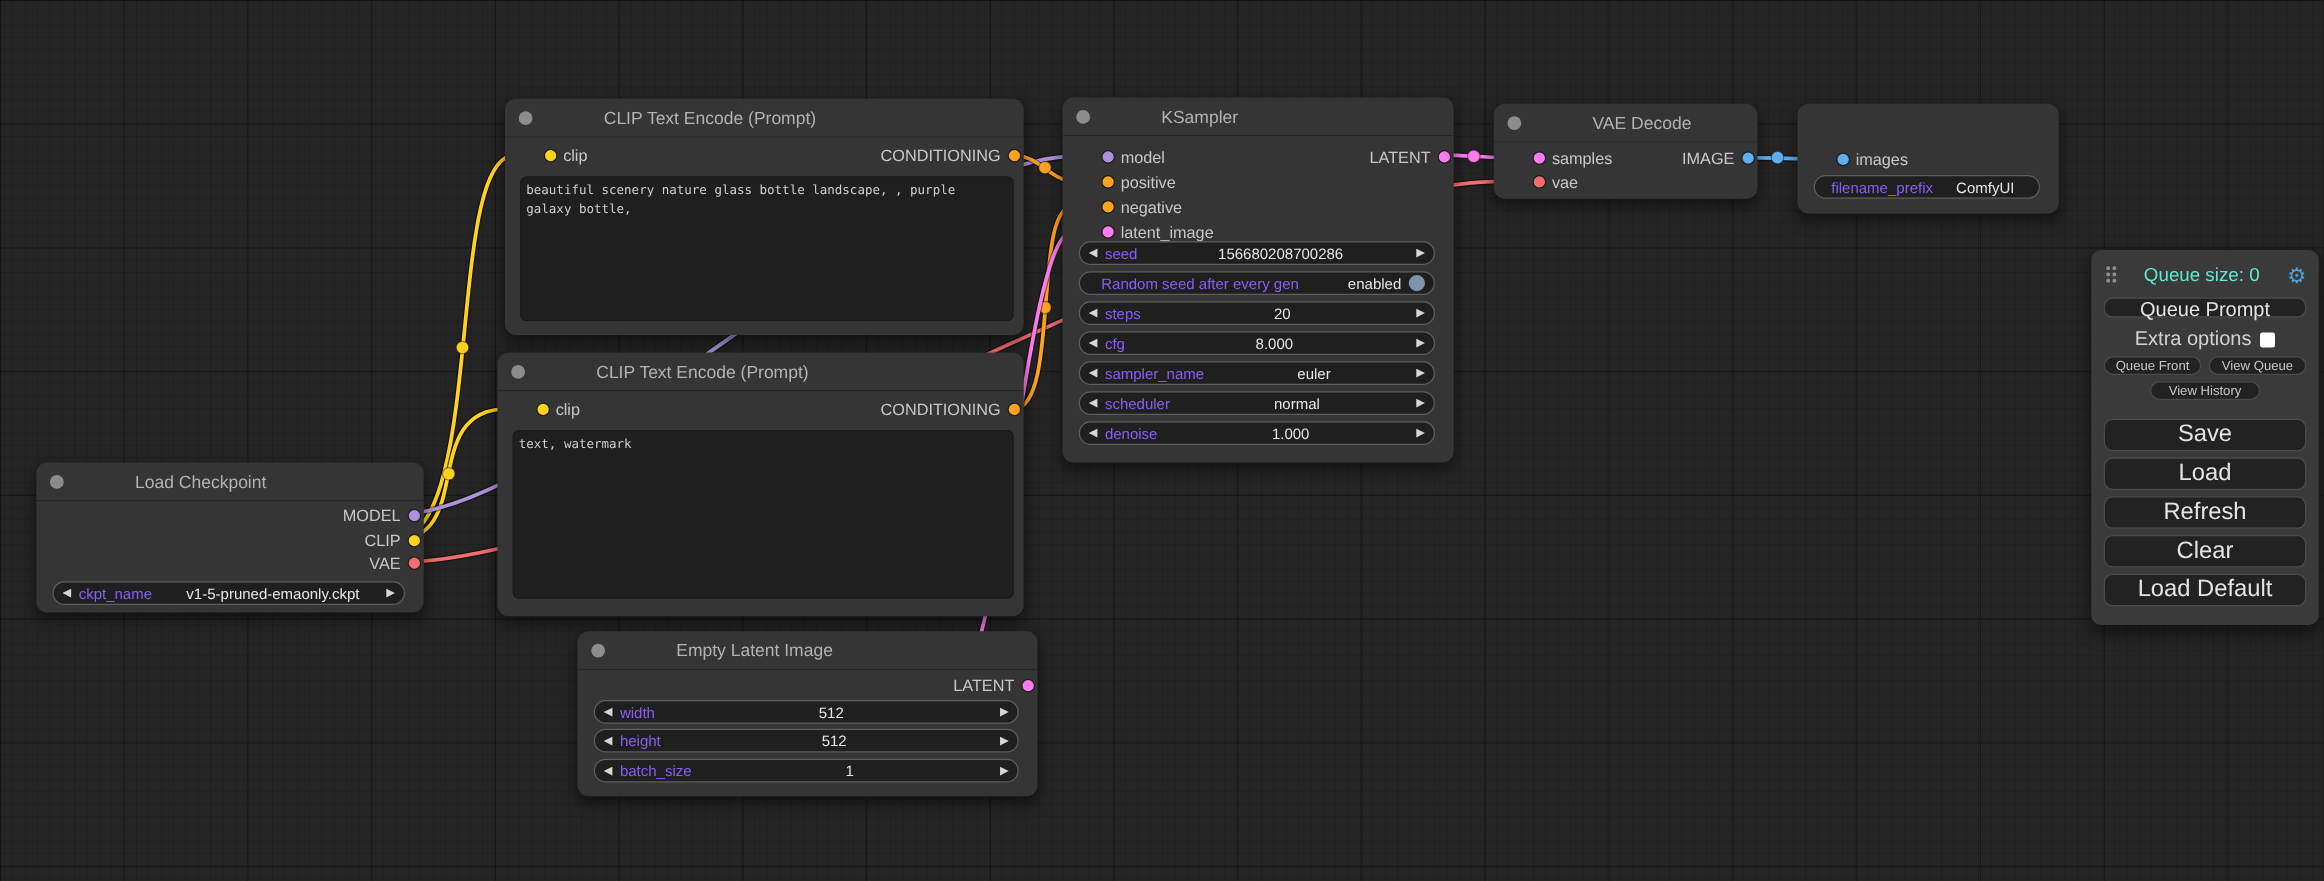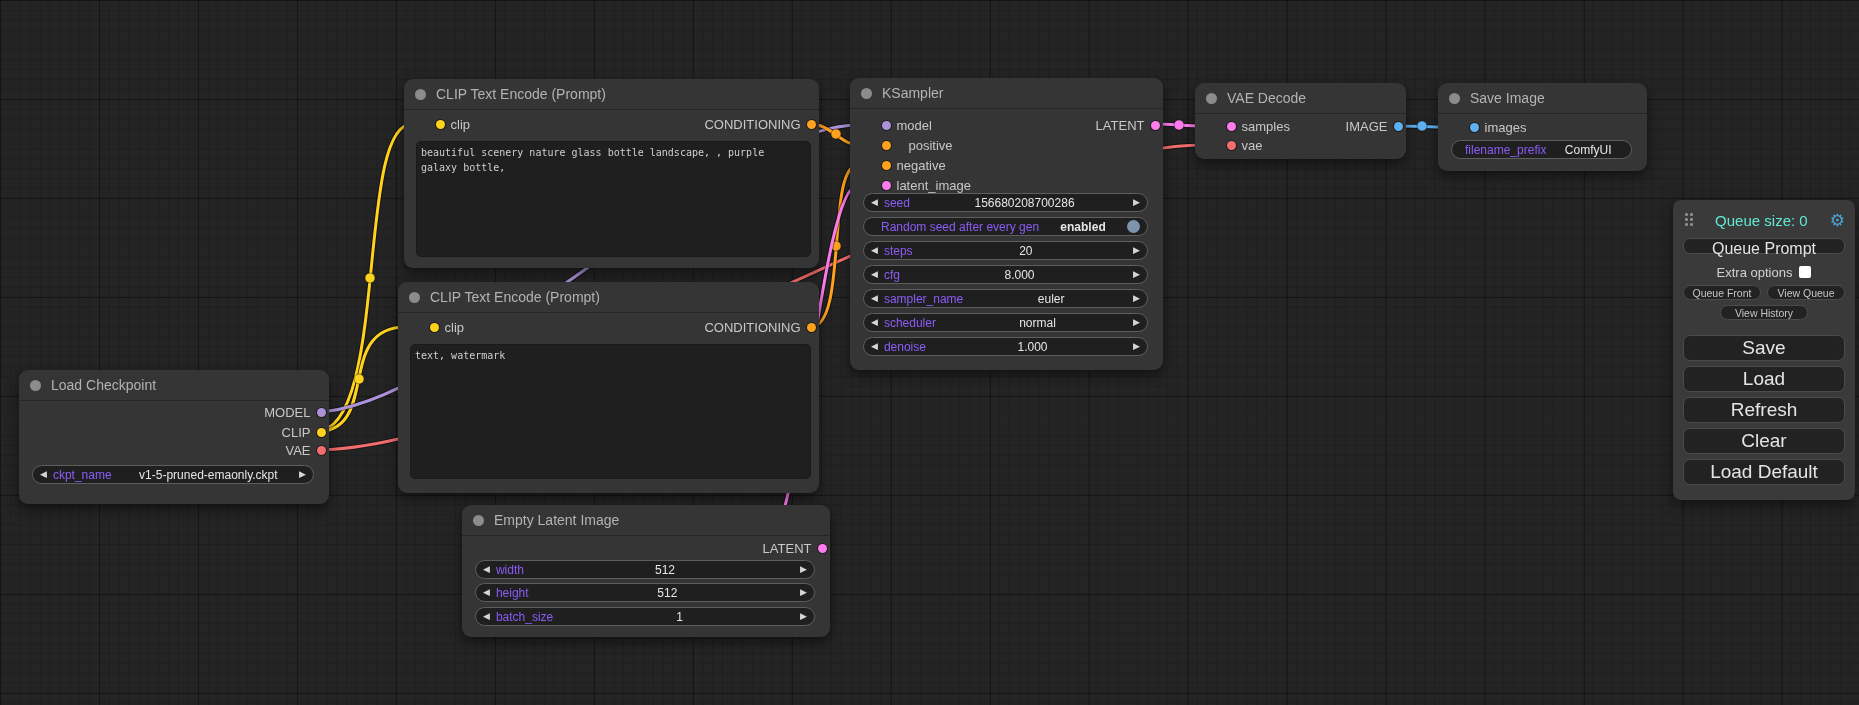--- a/index.html
+++ b/index.html
@@ -16,41 +16,41 @@
   }
   #wires{position:absolute;left:0;top:0;z-index:1;pointer-events:none;}
   .wire{fill:none;stroke-width:3;stroke-linecap:round;}
   .wire-under{fill:none;stroke:rgba(0,0,0,0.45);stroke-width:5;stroke-linecap:round;}
   .node{
     position:absolute;z-index:2;background:#353535;border-radius:9px;
     box-shadow:0 5px 12px rgba(0,0,0,0.5);
   }
   .node-header{
     position:absolute;left:0;top:0;right:0;height:30px;display:flex;align-items:center;
-    border-bottom:1px solid rgba(0,0,0,0.3);border-radius:9px 9px 0 0;
+    border-bottom:1px solid rgba(0,0,0,0.3);border-radius:9px 9px 0 0;gap:47px;
   }
   .title-dot{width:11px;height:11px;border-radius:50%;background:#8c8c8c;margin-left:11px;flex:none;}
   .node-title{color:#b3b3b3;font-size:14px;margin-left:10px;white-space:nowrap;}
   .port{position:absolute;height:18px;display:flex;align-items:center;margin-left:28px;}
   .port.in{left:0;}
   .port.out{right:0;flex-direction:row-reverse;}
   .port-dot{width:9px;height:9px;border-radius:50%;flex:none;box-shadow:0 0 0 1px rgba(0,0,0,0.45);}
   .port.in .port-dot{margin-left:3.5px;}
   .port.out .port-dot{margin-right:3.5px;}
   .port-label{color:#c8c8c8;font-size:13px;margin:0 6px;white-space:nowrap;}
   .widget{
     position:absolute;left:13px;right:15px;height:19px;
     background:#1f1f1f;border:1.5px solid #5e5e5e;border-radius:10px;
     display:flex;align-items:center;box-sizing:border-box;padding:0 7px;
   }
   .warrow{color:#d6d6d6;font-size:9px;line-height:1;flex:none;cursor:pointer;}
   .wlabel{color:#8b5cf6;font-size:12px;margin:0 6px;white-space:nowrap;}
   .wvalue{color:#e6e6e6;font-size:12px;flex:1;text-align:center;white-space:nowrap;overflow:hidden;}
   .widget.toggle .wlabel{margin-left:10px;}
-  .widget.toggle .wvalue{font-weight:bold;}
+  .widget.toggle .wvalue{text-align:right;}
   .knob{width:13px;height:13px;border-radius:50%;background:#7e93ac;margin-left:6px;flex:none;}
   .nodetext{
     position:absolute;background:#1f1f1f;border-radius:5px;border:1px solid #1a1a1a;
     color:#cfcfcf;font-family:"DejaVu Sans Mono", monospace;font-size:10px;line-height:15px;
     padding:3px 4px;box-sizing:border-box;white-space:pre-wrap;word-break:break-word;overflow:hidden;
   }
   
   #queue-panel{
     position:absolute;z-index:3;left:1673px;top:200px;width:182px;height:300px;
     background:#3a3a3a;border-radius:8px;box-shadow:0 5px 14px rgba(0,0,0,0.5);
@@ -64,21 +64,21 @@
   .drag-handle i:nth-child(5){left:0;top:10px;} .drag-handle i:nth-child(6){left:5px;top:10px;}
   .queue-size{flex:1;text-align:center;color:#5eead4;font-size:15px;}
   .gear{color:#4ba3d6;font-size:17px;line-height:1;cursor:pointer;flex:none;}
   .qp-btn{
     background:#222222;border:1px solid #4b4b4b;border-radius:7px;color:#e4e4e4;
     font-family:"Liberation Sans", sans-serif;cursor:pointer;display:block;width:100%;
   }
   .qp-btn.big{height:16px;font-size:16px;margin:2px 0 10px 0;}
   .qp-btn.med{height:26px;font-size:19px;margin-bottom:5px;flex:none;}
   .extra-row{display:flex;align-items:center;justify-content:center;height:16px;margin-bottom:5px;}
-  .extra-row span{color:#d2d2d2;font-size:13px;}
+  .extra-row span{color:#d2d2d2;font-size:16px;}
   .checkbox{width:12px;height:12px;background:#ffffff;border-radius:2px;margin-left:7px;cursor:pointer;}
   .small-row{display:flex;justify-content:center;gap:6px;margin-bottom:5px;}
   .qp-btn.small{width:auto;flex:1;height:15px;font-size:10.5px;color:#c6c6c6;border-radius:8px;padding:0 8px;}
   .small-row.center .qp-btn.small{flex:none;min-width:88px;}
   .spacer{height:10px;}
 </style>
 </head>
 <body>
 
 <div id="canvas">
@@ -102,21 +102,21 @@
       <path d="M764,548 C800,548 820,185 858,185" class="wire-under"></path>
       <path d="M764,548 C800,548 820,185 858,185" class="wire" stroke="#ff7cee"></path>
       <path d="M1155,124 C1171,124 1187,126 1203,126" class="wire-under"></path>
       <path d="M1155,124 C1171,124 1187,126 1203,126" class="wire" stroke="#ff7cee"></path>
       <circle cx="1179" cy="125" r="5" fill="#ff7cee" stroke="rgba(0,0,0,0.4)"></circle>
       <path d="M1398,126 C1414,126 1430,127 1446,127" class="wire-under"></path>
       <path d="M1398,126 C1414,126 1430,127 1446,127" class="wire" stroke="#5fb0f0"></path>
       <circle cx="1422" cy="126" r="5" fill="#5fb0f0" stroke="rgba(0,0,0,0.4)"></circle>
     </svg>
   <div id="nodes">
-      <div class="node" style="left: 19px; top: 370px; width: 310px; height: 134px;">
+      <div class="node" style="left: 29px; top: 370px; width: 310px; height: 120px;">
         <div class="node-header">
           <span class="title-dot"></span>
           <span class="node-title">Load Checkpoint</span>
         </div>
         <div class="port out" style="top: 33px;">
           <span class="port-dot" style="background: rgb(172, 147, 217);"></span>
           <span class="port-label">MODEL</span>
         </div>
         <div class="port out" style="top: 53px;">
           <span class="port-dot" style="background: rgb(255, 210, 30);"></span>
@@ -165,21 +165,21 @@
       </div>
       <div class="node" style="left: 850px; top: 78px; width: 313px; height: 292px;">
         <div class="node-header">
           <span class="title-dot"></span>
           <span class="node-title">KSampler</span>
         </div>
         <div class="port in" style="top: 38px;">
           <span class="port-dot" style="background: rgb(172, 147, 217);"></span>
           <span class="port-label">model</span>
         </div>
-        <div class="port in" style="top: 58px; gap: 12px;">
+        <div class="port in" style="top: 58px;">
           <span class="port-dot" style="background: rgb(255, 162, 30);"></span>
           <span class="port-label">positive</span>
         </div>
         <div class="port in" style="top: 78px;">
           <span class="port-dot" style="background: rgb(255, 162, 30);"></span>
           <span class="port-label">negative</span>
         </div>
         <div class="port in" style="top: 98px;">
           <span class="port-dot" style="background: rgb(255, 124, 238);"></span>
           <span class="port-label">latent_image</span>
@@ -270,24 +270,20 @@
         <div class="port in" style="top: 53px;">
           <span class="port-dot" style="background: rgb(242, 109, 109);"></span>
           <span class="port-label">vae</span>
         </div>
         <div class="port out" style="top: 34px;">
           <span class="port-dot" style="background: rgb(95, 176, 240);"></span>
           <span class="port-label">IMAGE</span>
         </div>
       </div>
       <div class="node" style="left: 1438px; top: 83px; width: 209px; height: 88px;">
-        <div class="node-header">
-          <span class="title-dot"></span>
-          <span class="node-title">Save Image</span>
-        </div>
         <div class="port in" style="top: 35px; justify-content: center;">
           <span class="port-dot" style="background: rgb(95, 176, 240);"></span>
           <span class="port-label">images</span>
         </div>
         <div class="widget field" style="top: 57px;">
           <span class="wlabel">filename_prefix</span>
           <span class="wvalue">ComfyUI</span>
         </div>
       </div>
     </div>

